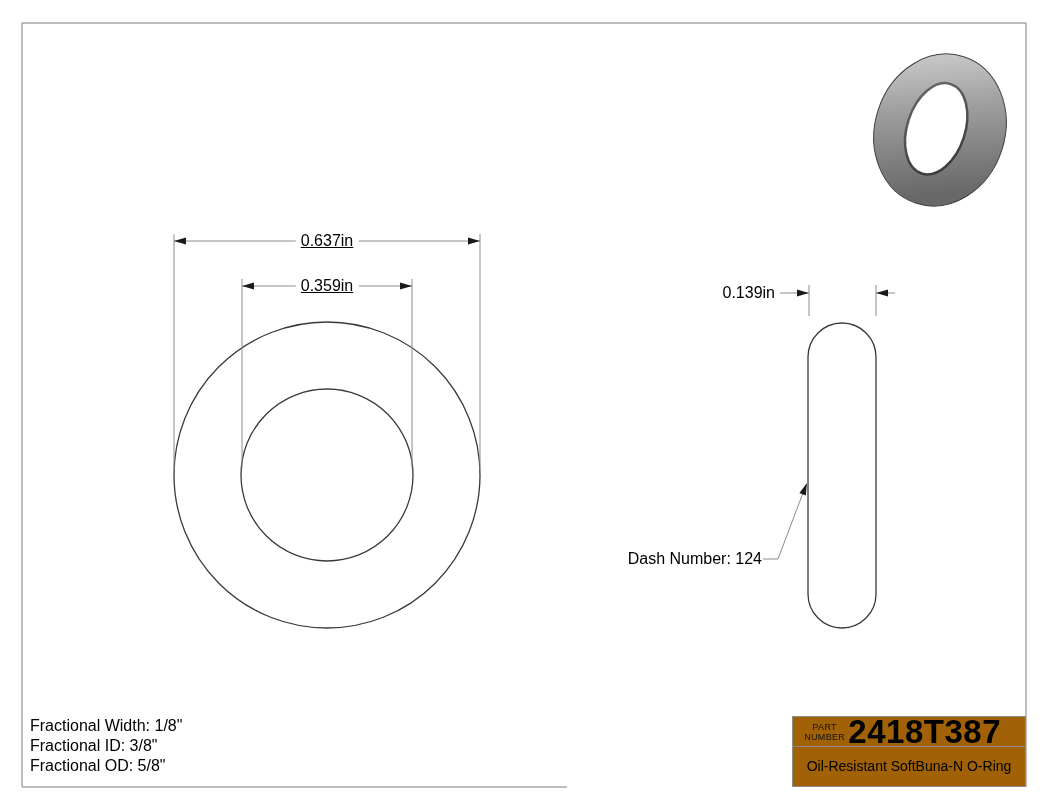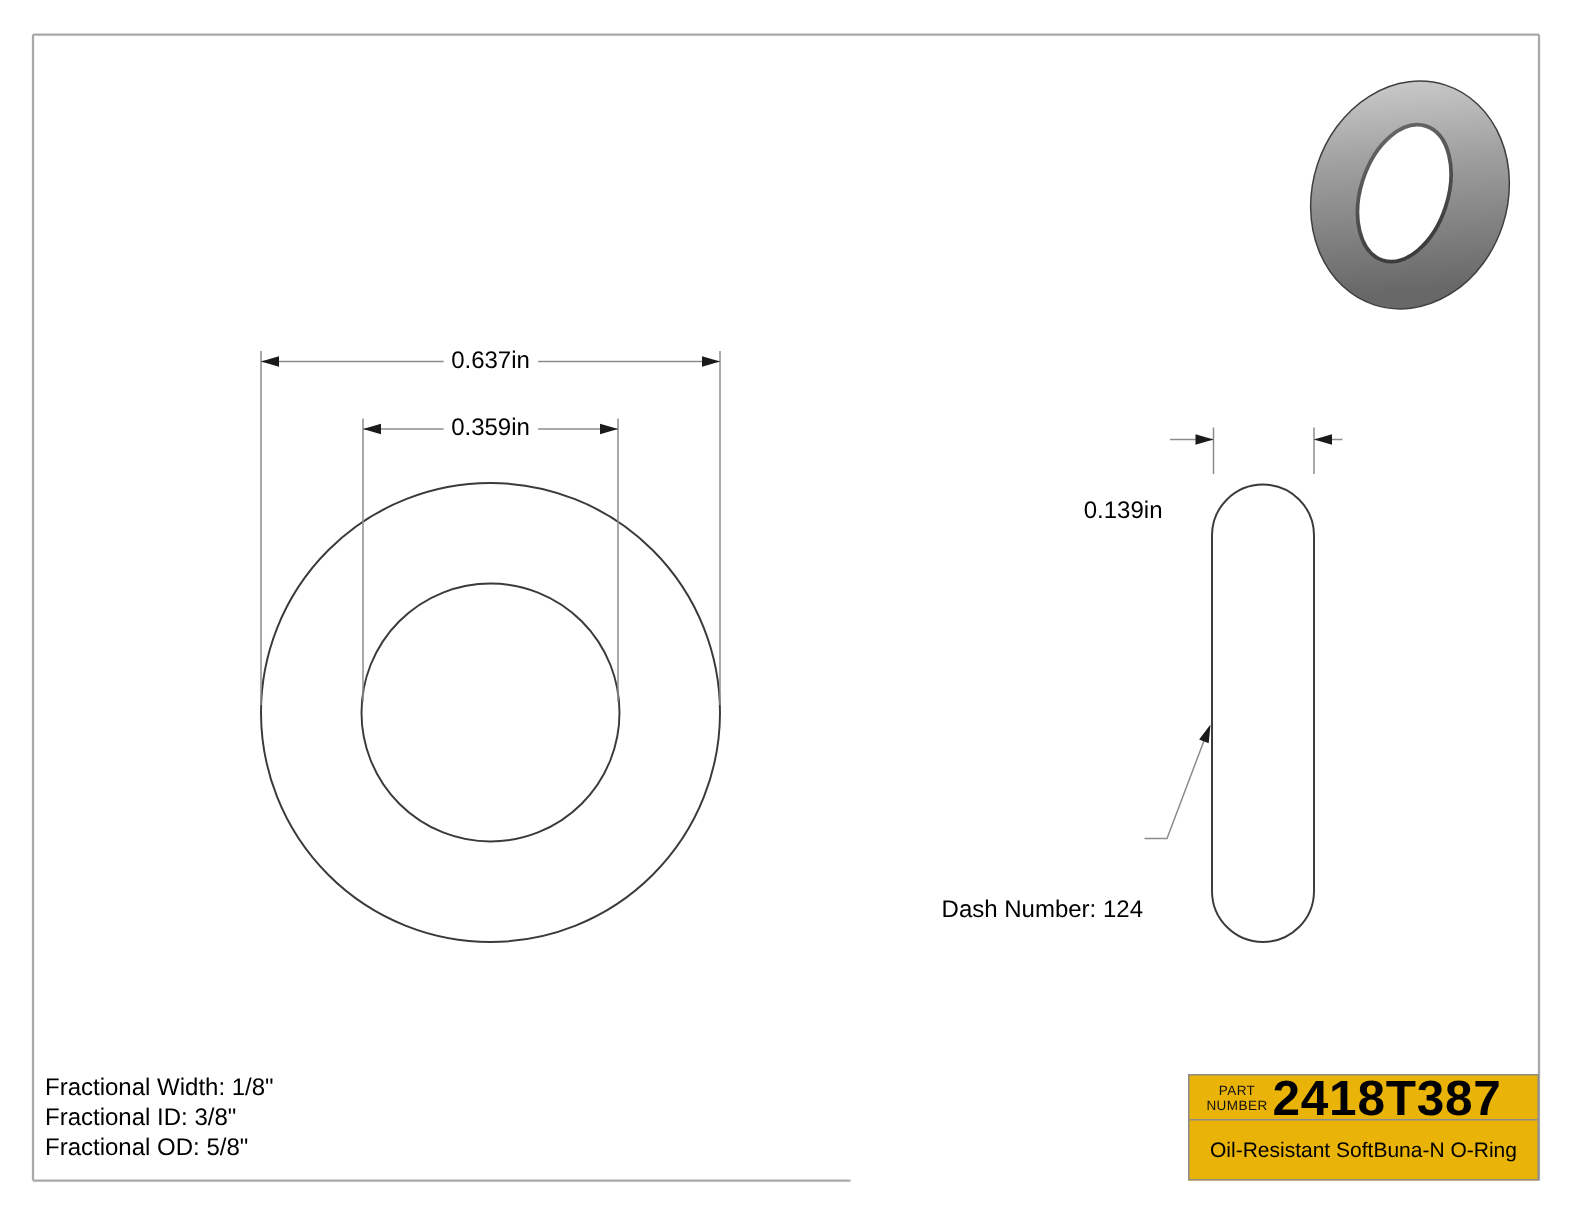--- a/index.html
+++ b/index.html
@@ -26,43 +26,43 @@
     position: absolute;
     z-index: 2;
     color: #000000;
     font-size: 16px;
     white-space: nowrap;
   }
   .dim-label {
     background: #ffffff;
     padding: 0 5px;
     transform: translate(-50%, -50%);
+    text-decoration: underline;
   }
   .right-anchored {
     transform: translateY(-50%);
-    margin-top: 48px;
   }
   .specs {
     position: absolute;
     left: 30px;
     top: 716px;
     z-index: 2;
     font-size: 16px;
     line-height: 20px;
     color: #000000;
   }
   .part-box {
     position: absolute;
     left: 792px;
     top: 716px;
     width: 234px;
     height: 71px;
     box-sizing: border-box;
     border: 1px solid #8c8c8c;
-    background: #eab308;
+    background: #a16207;
     z-index: 2;
     display: flex;
     flex-direction: column;
   }
   .part-box .row1 {
     height: 30px;
     box-sizing: border-box;
     border-bottom: 1px solid #8c8c8c;
     display: flex;
     align-items: center;

